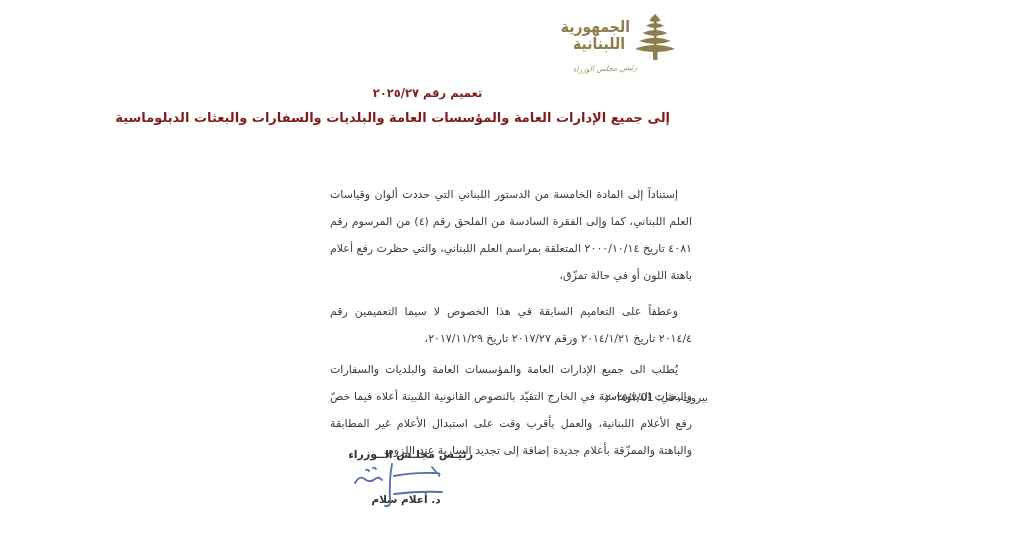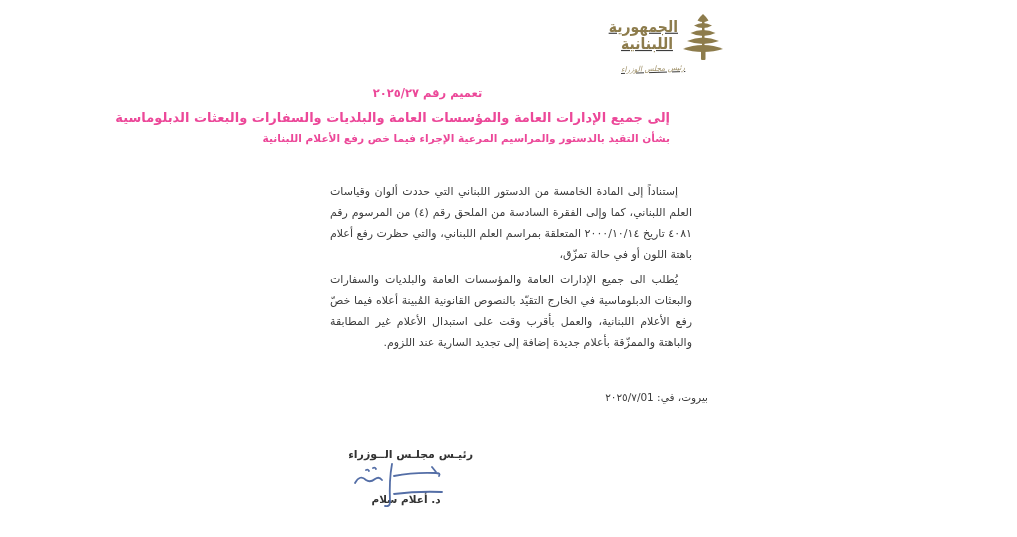--- a/index.html
+++ b/index.html
@@ -5,51 +5,51 @@
   * { margin:0; padding:0; box-sizing:border-box; }
   html,body { background:#ffffff; }
   body { font-family:"DejaVu Sans", sans-serif; }
   .canvas{
     position:relative; width:1017px; height:537px;
     background:#ffffff; overflow:hidden; margin:0 auto;
     color:#3c3c3c;
   }
 
   
-  .emblem{ position:absolute; left:616px; top:12px; width:112px; height:72px;text-decoration:underline; }
+  .emblem{ position:absolute; left:568px; top:12px; width:112px; height:72px; }
   .emblem-row{ display:flex; align-items:flex-start; }
   .emblem-callig{
     width:62px; text-align:center; direction:rtl;
     font-weight:bold; font-size:14px; line-height:15px;
     color:#8d7c4c; letter-spacing:-1px;
     transform:scaleY(1.15);
     margin-top:8px;
   }
   .emblem-cedar{ width:46px; height:50px; margin-left:2px; }
   .emblem-script{
     margin-top:2px; width:74px; text-align:center; direction:rtl;
     font-size:7.5px; color:#a3956e; font-style:italic;
     transform:rotate(-2deg); white-space:nowrap;
   }
 
   
   .header{ position:absolute; left:295px; top:86px; width:375px;
-           direction:rtl; text-align:center; color:#ec4899; }
+           direction:rtl; text-align:center; color:#7f1d1d; }
   .header .circ{
     font-weight:bold; font-size:11.5px; margin-left:-110px;
     margin-bottom:7px; white-space:nowrap;
   }
   .header .addr{ font-weight:bold; font-size:13px; line-height:21px; white-space:nowrap; }
   .header .subj{ font-weight:bold; font-size:10.6px; line-height:21px; white-space:nowrap; }
 
   
   .bodytext{
     position:absolute; left:330px; top:181px; width:362px;
     direction:rtl; text-align:justify; text-justify:inter-word;
-    font-size:11px; line-height:21px; color:#3c3c3c;
+    font-size:11px; line-height:27px; color:#3c3c3c;
   }
   .bodytext p{ text-indent:14px; }
   .bodytext p.p2{ margin-top:9px; }
   .bodytext p.p3{ margin-top:4px; }
 
   
   .dateline{
     position:absolute; left:596px; top:391px; width:112px;
     direction:rtl; text-align:right; font-size:10.5px; color:#3c3c3c;
     white-space:nowrap;
@@ -90,25 +90,25 @@
           <rect x="22" y="8" width="2.5" height="28"></rect>
         </g>
       </svg>
     </div>
     <div class="emblem-script">رئيس مجلس الوزراء</div>
   </div>
 
   <div class="header">
     <div class="circ">تعميم رقم ٢٠٢٥/٢٧</div>
     <div class="addr">إلى جميع الإدارات العامة والمؤسسات العامة والبلديات والسفارات والبعثات الدبلوماسية</div>
-    <div class="subj">بشأن التقيد بالدستور والمراسيم المرعية الإجراء فيما خص رفع الأعلام اللبنانية</div>
   </div>
 
   <div class="bodytext">
     <p class="p1">إستناداً إلى المادة الخامسة من الدستور اللبناني التي حددت ألوان وقياسات العلم اللبناني، كما وإلى الفقرة السادسة من الملحق رقم (٤) من المرسوم رقم ٤٠٨١ تاريخ ٢٠٠٠/١٠/١٤ المتعلقة بمراسم العلم اللبناني، والتي حظرت رفع أعلام باهتة اللون أو في حالة تمزّق،</p>
+    <p class="p2">وعطفاً على التعاميم السابقة في هذا الخصوص لا سيما التعميمين رقم ٢٠١٤/٤ تاريخ ٢٠١٤/١/٢١ ورقم ٢٠١٧/٢٧ تاريخ ٢٠١٧/١١/٢٩،</p>
     <p class="p3">يُطلب الى جميع الإدارات العامة والمؤسسات العامة والبلديات والسفارات والبعثات الدبلوماسية في الخارج التقيّد بالنصوص القانونية المُبينة أعلاه فيما خصّ رفع الأعلام اللبنانية، والعمل بأقرب وقت على استبدال الأعلام غير المطابقة والباهتة والممزّقة بأعلام جديدة إضافة إلى تجديد السارية عند اللزوم.</p>
   </div>
 
   <div class="dateline">بيروت، في: ٢٠٢٥/٧/01</div>
 
   <div class="sig-title">رئيـس مجلـس الــوزراء</div>
   <div class="sig-name">د. أعلام سلام</div>
   <svg class="sig-ink" viewBox="0 0 112 52" xmlns="http://www.w3.org/2000/svg">
     <g fill="none" stroke="#46629f" stroke-width="1.8" stroke-linecap="round" opacity="0.92">
       <path d="M7 23 q5 -9 11 -3 q4 3 9 -1 q4 -3 7 1"></path>

